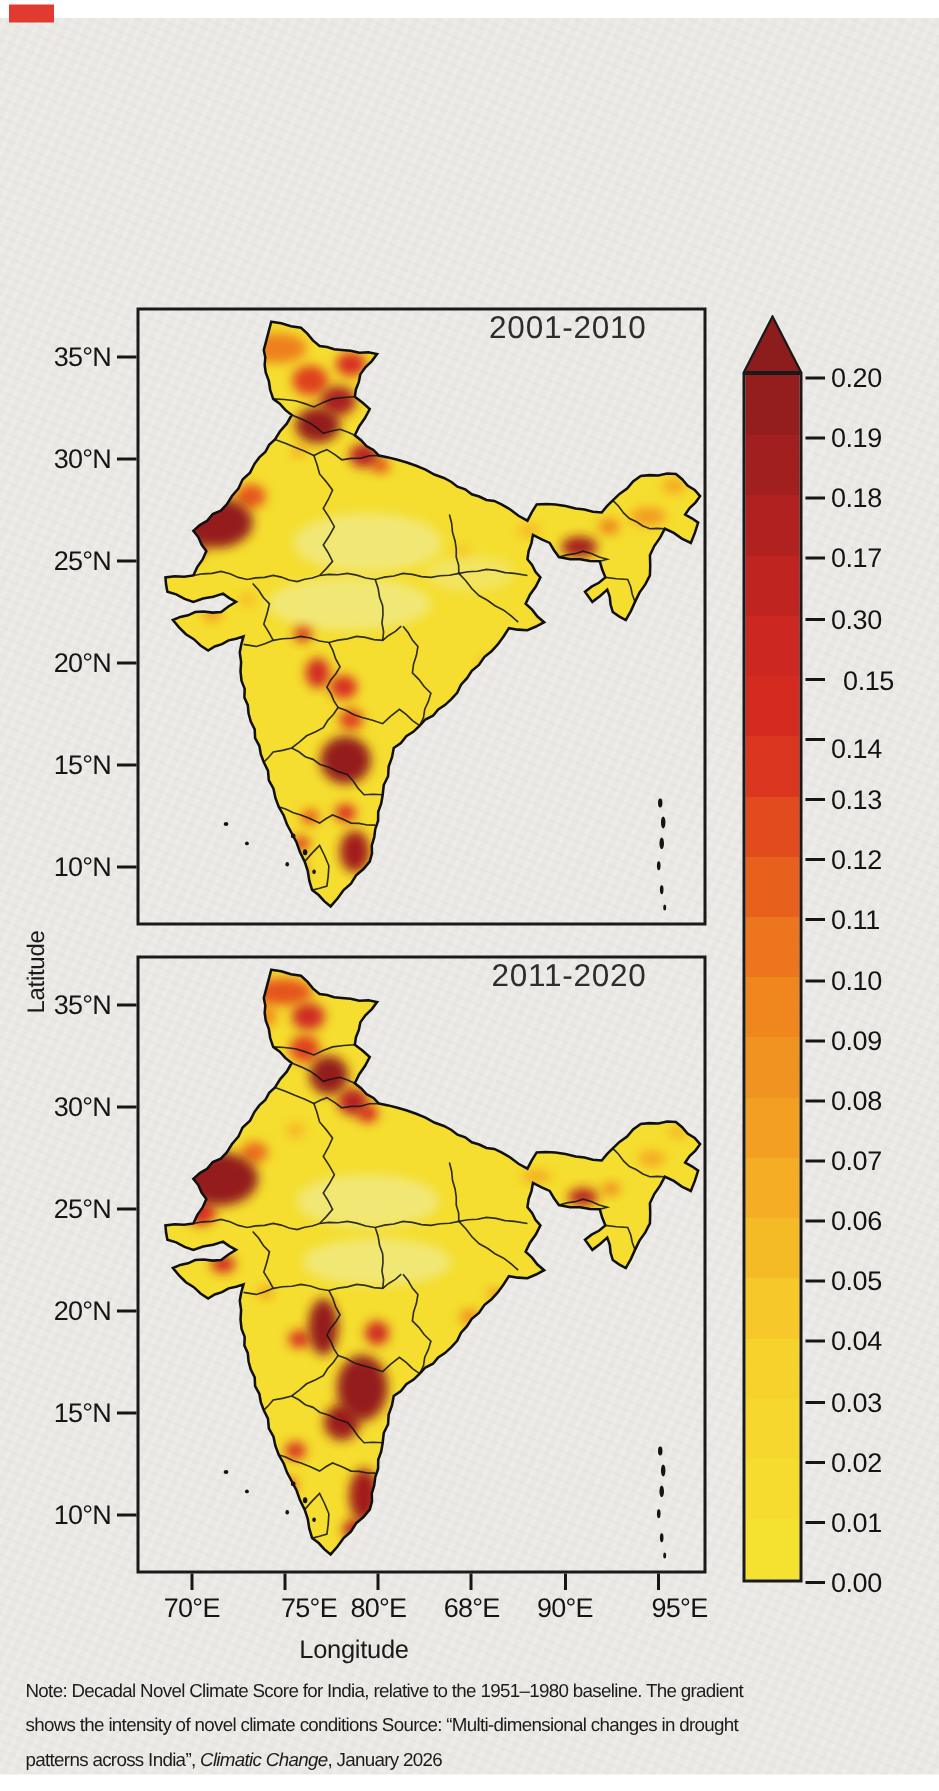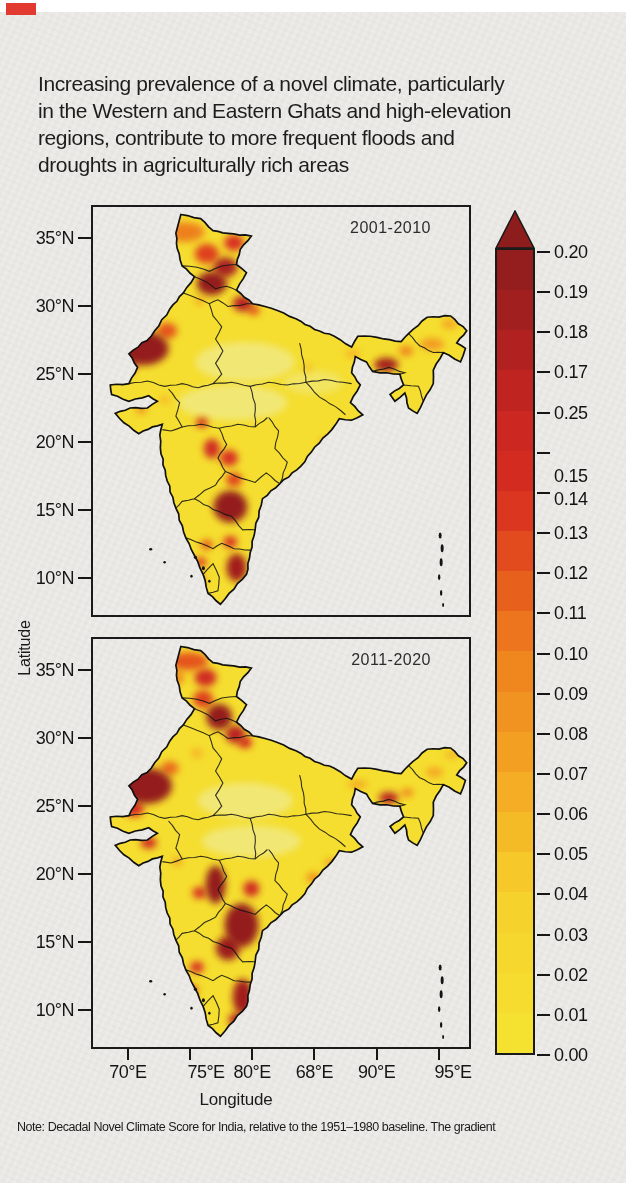--- a/index.html
+++ b/index.html
@@ -10,21 +10,21 @@
       repeating-linear-gradient(23deg, rgba(0,0,0,.01) 0 2px, rgba(255,255,255,.03) 2px 6px);}
   .strip-top{position:absolute;left:0;top:0;width:626px;height:12px;background:#ffffff;}
   .strip-bottom{position:absolute;left:0;top:1183px;width:626px;height:11px;background:#ffffff;}
   .brand{position:absolute;left:6px;top:3px;width:30px;height:12px;}
   .title{position:absolute;left:37px;top:20px;margin:0;font-size:35px;font-weight:700;
     letter-spacing:-0.8px;color:#131313;white-space:nowrap;}
   .subtitle{position:absolute;left:38px;top:70px;margin:0;width:560px;font-size:21px;line-height:27px;
     letter-spacing:-0.4px;color:#1d1d1d;white-space:pre-line;}
   .map-box{position:absolute;left:91px;width:376px;height:408px;border:2px solid #1a1a1a;background:transparent;}
   .map-svg{display:block;width:376px;height:408px;}
-  .panel-label{position:absolute;right:38px;top:12px;font-size:16px;letter-spacing:0.5px;color:#2d2d2d;}
+  .panel-label{position:absolute;right:38px;top:0;font-size:21px;letter-spacing:0.5px;color:#2d2d2d;}
   .tick-dash-y{position:absolute;width:13px;height:2px;background:#161616;}
   .tick-label-y{position:absolute;width:48px;height:20px;line-height:20px;text-align:right;
     font-size:18px;letter-spacing:-0.5px;color:#151515;}
   .tick-dash-x{position:absolute;width:2px;height:11px;background:#161616;}
   .tick-label-x{position:absolute;width:56px;height:20px;line-height:20px;text-align:center;
     font-size:18px;letter-spacing:-0.5px;color:#151515;}
   .axis-y{position:absolute;left:25px;top:648px;transform:translate(-50%,-50%) rotate(-90deg);
     font-size:16px;color:#1a1a1a;letter-spacing:-0.2px;}
   .axis-x{position:absolute;left:186px;top:1090px;width:100px;text-align:center;
     font-size:17px;color:#1a1a1a;letter-spacing:-0.2px;}
@@ -38,24 +38,20 @@
   .footnote .it{font-style:italic;}
 </style>
 </head>
 <body>
 
 <div class="page">
   <div class="strip-top"></div>
   <div class="strip-bottom"></div>
   <div class="brand" style="background: rgb(226, 58, 48);"></div>
 
-  <p class="subtitle">Increasing prevalence of a novel climate, particularly
-in the Western and Eastern Ghats and high-elevation
-regions, contribute to more frequent floods and
-droughts in agriculturally rich areas</p>
 
   <div class="axis-y">Latitude</div>
   <div class="axis-x">Longitude</div>
 
   <div id="figure">
       <div class="map-box" style="top: 205px;">
         <svg class="map-svg" viewBox="0 0 378 410" preserveAspectRatio="none">
           <defs>
             <clipPath id="clip0">
               <path d="M88.3,7.5L95.0,8.6L101.5,10.6L108.2,11.6L112.5,15.5L116.2,20.0L120.7,23.8L125.7,24.5L130.5,26.0L135.6,26.5L141.5,27.0L147.4,28.3L153.4,28.0L159.2,29.2L155.7,33.9L151.4,38.0L148.0,42.8L147.0,47.9L145.1,52.7L144.3,57.8L149.4,61.7L154.3,66.0L151.1,72.0L147.3,77.5L144.3,83.6L148.5,86.9L152.1,90.8L156.8,93.4L160.5,97.2L166.7,98.4L172.9,100.0L179.2,101.8L185.4,104.0L191.7,106.6L197.6,109.9L204.0,112.2L208.8,114.7L213.1,118.0L218.3,119.8L222.7,123.1L227.7,124.6L232.5,126.9L237.8,127.6L242.6,129.9L248.5,133.3L254.0,137.5L260.0,140.8L262.9,135.2L266.2,129.9L272.4,129.7L278.7,129.9L285.5,131.0L292.3,132.6L298.2,133.3L303.9,134.8L309.8,135.3L313.3,131.1L317.2,127.2L321.7,122.9L326.8,119.3L330.8,114.5L335.9,110.8L341.8,110.3L347.7,110.6L353.6,109.2L359.5,109.5L363.7,113.0L367.3,117.3L372.1,120.2L375.7,124.4L372.6,128.7L368.7,132.3L365.7,136.7L370.2,139.2L374.4,142.1L372.2,149.0L369.5,155.7L363.5,152.8L358.1,149.0L352.1,146.2L348.9,152.2L345.0,157.8L342.1,163.9L342.3,170.7L342.1,177.5L339.0,183.5L335.1,189.0L332.1,195.2L329.3,201.4L325.9,207.4L321.4,204.9L317.2,202.0L315.7,197.0L315.2,191.9L313.5,187.0L308.7,191.3L303.5,195.2L298.6,188.4L303.0,185.0L307.9,182.4L312.2,178.8L310.1,173.5L308.5,168.0L301.9,167.8L295.3,166.6L288.6,166.6L281.1,165.2L277.8,160.6L274.9,155.7L269.2,153.2L263.7,150.3L262.7,155.8L260.8,161.1L260.0,166.6L263.1,170.5L265.4,175.0L268.7,178.8L265.6,184.9L261.7,190.4L258.8,196.5L263.1,200.4L266.7,205.0L271.2,208.8L265.7,211.7L260.0,214.2L253.7,213.8L247.6,212.8L244.0,218.4L240.1,223.7L235.9,228.3L231.1,232.2L227.5,237.4L222.7,241.4L219.5,246.3L215.5,250.7L212.9,256.1L209.0,260.4L204.9,264.2L200.2,267.2L196.7,271.5L191.6,274.0L187.8,278.1L183.7,282.1L178.8,285.2L175.2,289.8L170.4,293.1L169.2,299.4L167.0,305.5L166.6,312.0L163.7,317.9L163.0,324.4L162.0,330.2L160.0,335.8L159.9,341.8L158.0,347.5L157.3,353.0L155.7,358.3L155.8,363.9L154.3,369.2L150.1,374.2L145.2,378.4L141.7,384.0L136.8,388.3L132.7,393.9L128.1,399.2L123.8,395.7L120.1,391.6L115.7,388.3L113.8,382.0L112.8,375.5L110.7,369.2L107.6,363.0L105.3,356.4L102.0,350.2L98.9,344.4L96.6,338.2L93.3,332.5L91.1,326.6L89.8,320.4L86.7,314.8L86.1,308.3L83.3,302.6L81.3,297.2L80.3,291.6L77.5,286.5L77.2,280.6L74.6,275.4L73.1,270.0L72.6,264.4L70.3,259.2L70.5,253.5L68.4,248.2L67.7,241.9L68.1,235.5L67.2,229.2L68.2,223.7L69.7,218.3L64.8,219.9L59.7,221.0L55.3,223.5L50.4,225.1L46.0,227.8L40.9,224.4L36.4,220.2L31.1,216.9L26.5,212.3L22.4,207.4L27.3,205.3L32.5,204.2L37.3,202.0L43.1,201.7L48.9,202.4L54.7,202.0L59.6,198.3L64.7,195.2L60.2,192.7L56.0,189.7L49.4,191.8L42.6,192.9L36.1,195.2L30.2,193.2L24.6,190.2L18.7,188.4L17.8,183.6L17.4,178.8L23.6,178.1L29.9,178.4L36.1,177.5L38.7,171.9L42.3,166.8L44.8,161.2L41.6,156.8L39.4,151.8L36.1,147.6L40.4,143.8L45.3,140.9L49.1,136.4L54.5,134.1L58.5,129.9L62.0,124.3L66.3,119.3L69.1,113.2L74.1,108.6L77.1,102.7L80.3,98.4L84.3,94.8L86.9,90.0L90.8,86.4L94.3,80.8L98.7,75.8L102.0,70.0L97.7,66.6L94.0,62.4L89.6,59.2L87.6,53.3L86.7,47.2L84.6,41.5L83.9,36.5L84.3,31.5L83.3,26.5Z"></path>
@@ -263,23 +259,23 @@
   <div id="cb-ticks">
       <div class="cb-dash" style="top: 251px;"></div>
       <div class="cb-label" style="top: 242px;">0.20</div>
       <div class="cb-dash" style="top: 291.15px;"></div>
       <div class="cb-label" style="top: 282.15px;">0.19</div>
       <div class="cb-dash" style="top: 331.3px;"></div>
       <div class="cb-label" style="top: 322.3px;">0.18</div>
       <div class="cb-dash" style="top: 371.45px;"></div>
       <div class="cb-label" style="top: 362.45px;">0.17</div>
       <div class="cb-dash" style="top: 411.6px;"></div>
-      <div class="cb-label" style="top: 402.6px;">0.25</div>
+      <div class="cb-label" style="top: 402.6px;">0.30</div>
       <div class="cb-dash" style="top: 451.75px;"></div>
-      <div class="cb-label" style="top: 466px;">0.15</div>
+      <div class="cb-label" style="top: 444px; text-align: center;">0.15</div>
       <div class="cb-dash" style="top: 491.9px;"></div>
       <div class="cb-label" style="top: 466px; margin-top: 23px;">0.14</div>
       <div class="cb-dash" style="top: 532.05px;"></div>
       <div class="cb-label" style="top: 523.05px;">0.13</div>
       <div class="cb-dash" style="top: 572.2px;"></div>
       <div class="cb-label" style="top: 563.2px;">0.12</div>
       <div class="cb-dash" style="top: 612.35px;"></div>
       <div class="cb-label" style="top: 603.35px;">0.11</div>
       <div class="cb-dash" style="top: 652.5px;"></div>
       <div class="cb-label" style="top: 643.5px;">0.10</div>
@@ -300,14 +296,16 @@
       <div class="cb-dash" style="top: 973.7px;"></div>
       <div class="cb-label" style="top: 964.7px;">0.02</div>
       <div class="cb-dash" style="top: 1013.85px;"></div>
       <div class="cb-label" style="top: 1004.85px;">0.01</div>
       <div class="cb-dash" style="top: 1054px;"></div>
       <div class="cb-label" style="top: 1045px;">0.00</div>
     </div>
 
   <div class="footnote">
     <div>Note: Decadal Novel Climate Score for India, relative to the 1951–1980 baseline. The gradient</div>
+    <div>shows the intensity of novel climate conditions Source: “Multi-dimensional changes in drought</div>
+    <div><span>patterns across India”, </span><span class="it">Climatic Change</span><span>, January 2026</span></div>
   </div>
 </div>
 
 </body></html>

